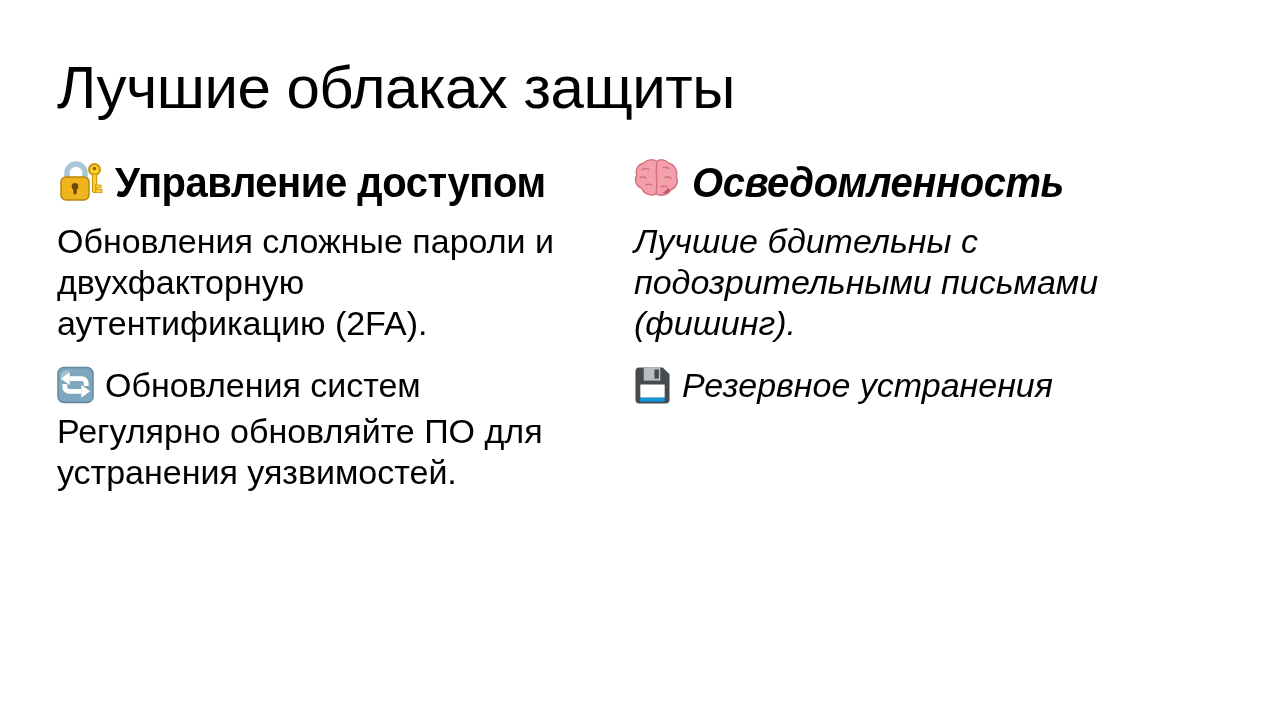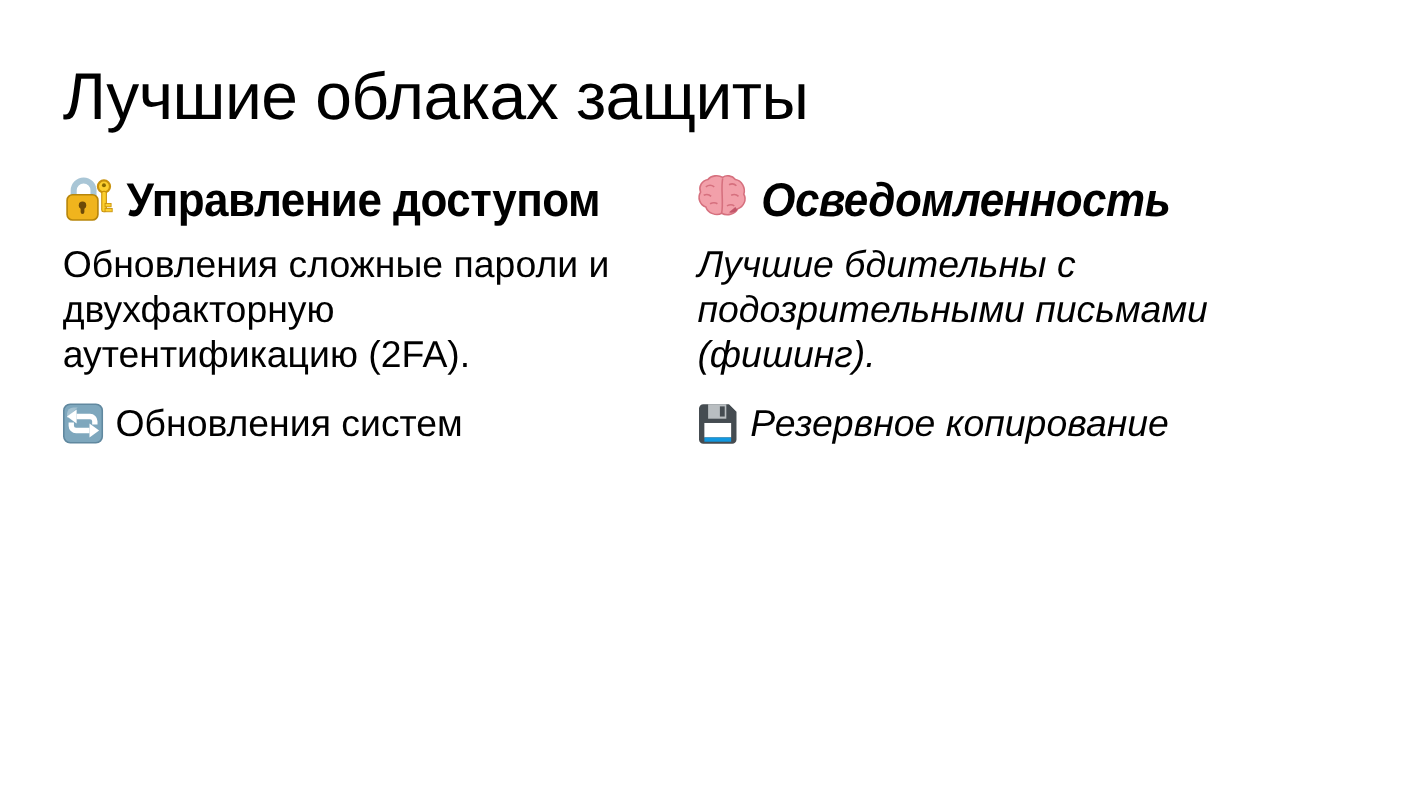--- a/index.html
+++ b/index.html
@@ -58,20 +58,22 @@
             <rect x="1" y="1" width="36" height="36" rx="6" fill="#7ea7bd" stroke="#60889f" stroke-width="1.5"></rect>
             <path d="M4 10 a6 6 0 0 1 6 -6 l4 0 l-10 10 z" fill="#a5c2d1"></path>
             <path d="M30 20 v-3 a4.5 4.5 0 0 0 -4.5 -4.5 H13" fill="none" stroke="#ffffff" stroke-width="5"></path>
             <polygon points="13,6 13,19 4,12.5" fill="#ffffff"></polygon>
             <path d="M8 18 v3 a4.5 4.5 0 0 0 4.5 4.5 H25" fill="none" stroke="#ffffff" stroke-width="5"></path>
             <polygon points="25,19 25,32 34,25.5" fill="#ffffff"></polygon>
           </svg>
         </span>
         <span class="sub-title">Обновления систем</span>
       </div>
+      <p class="body">Регулярно обновляйте ПО для
+устранения уязвимостей.</p>
     </div>
   </section>
 
   <section class="col col-right">
     <div class="heading">
       <span class="icon">
         <svg width="46" height="41" viewBox="0 0 48 42">
           <path d="M24 3 C20 0.5 13 1 10 5 C4 6 1 12 3 17 C0 22 2 29 8 31 C10 37 18 40 23 37 C28 40 36 38 38 33 C44 31 47 24 44 19 C46 13 42 6 36 5 C33 1 27 0.5 24 3 Z" fill="#f2a0aa" stroke="#d6707e" stroke-width="1.5"></path>
           <path d="M24 4 C22 14 25 26 23 37" fill="none" stroke="#d6707e" stroke-width="1.5"></path>
           <path d="M8 12 q4 -3 8 0" fill="none" stroke="#d6707e" stroke-width="1.5"></path>
@@ -94,18 +96,18 @@
       <div class="sub-row">
         <span class="icon">
           <svg width="37" height="39" viewBox="0 0 38 40">
             <path d="M5 1.5 h24.5 l7 7 v26 a4 4 0 0 1 -4 4 h-27 a4 4 0 0 1 -4 -4 v-29 a4 4 0 0 1 4 -4 z" fill="#454c51"></path>
             <rect x="10" y="1.5" width="17" height="13.5" fill="#b9bec1"></rect>
             <rect x="21" y="3.5" width="4.5" height="9.5" fill="#454c51"></rect>
             <rect x="6.5" y="19" width="25" height="13.5" fill="#ffffff"></rect>
             <rect x="6.5" y="32.5" width="25" height="4" fill="#1298e0"></rect>
           </svg>
         </span>
-        <span class="sub-title">Резервное копирование</span>
+        <span class="sub-title">Резервное устранения</span>
       </div>
     </div>
   </section>
 
 </div>
 
 </body></html>

